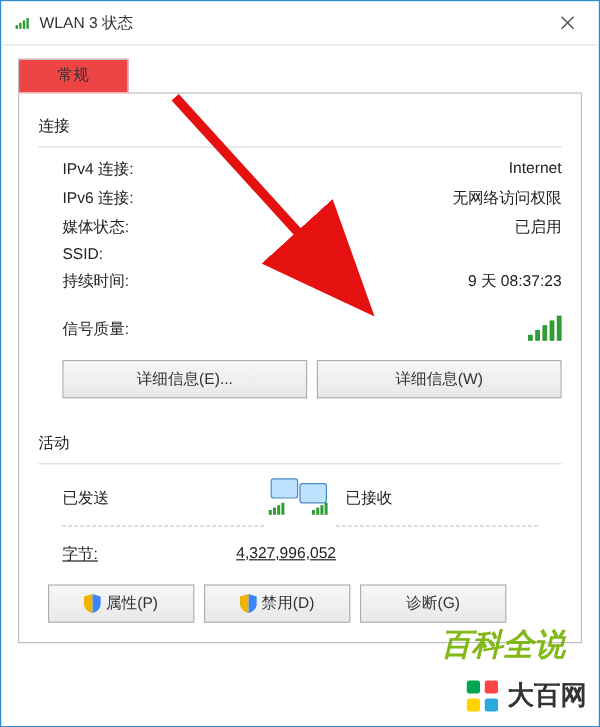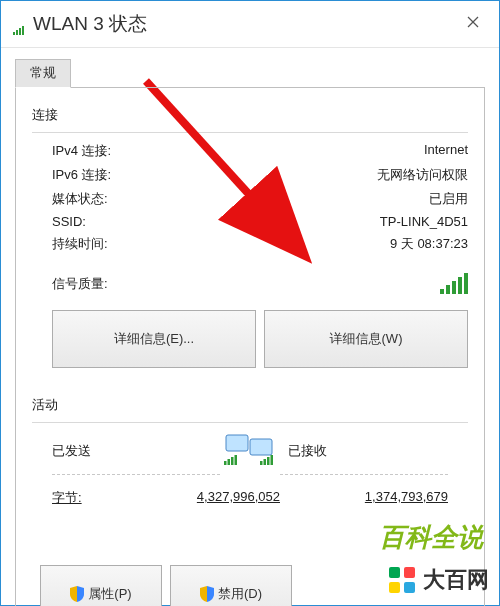--- a/index.html
+++ b/index.html
@@ -17,25 +17,25 @@
     box-sizing: border-box;
     width: 500px;
     height: 606px;
     border: 1px solid #2a8dd4;
     background: #fff;
     position: relative;
   }
 
   .titlebar {
     display: flex;
-    align-items: flex-end;
+    align-items: center;
     height: 36px;
-    padding: 0 6px 10px 10px;
+    padding: 0 6px 0 10px;
     border-bottom: 1px solid #e5e5e5;
-    font-size: 19px;
+    font-size: 13px;
     color: #333;
   }
   .titlebar .wifi-icon {
     width: 14px;
     height: 14px;
     margin-right: 8px;
     position: relative;
     display: inline-block;
   }
   .titlebar .wifi-icon svg { display: block; }
@@ -57,22 +57,22 @@
 
   .tabstrip {
     display: flex;
     align-items: flex-end;
     height: 30px;
     position: relative;
   }
   .tabstrip .tab {
     border: 1px solid #bfbfbf;
     border-bottom: 1px solid #fff;
-    background: #e5e5e5;
-    padding: 4px 14px 5px;
+    background: #ef4444;
+    padding: 4px 32px 5px;
     font-size: 13px;
     color: #333;
     margin-right: 2px;
     position: relative;
     z-index: 2;
   }
   .tabstrip::after {
     content: "";
     position: absolute;
     left: 0; right: 0; bottom: 0;
@@ -134,21 +134,21 @@
     gap: 8px;
     margin-top: 8px;
     padding-left: 20px;
   }
   .btn {
     flex: 1;
     border: 1px solid #adadad;
     background: linear-gradient(#f7f7f7, #e8e8e8);
     font-size: 13px;
     color: #333;
-    padding: 19px 0;
+    padding: 6px 0;
     text-align: center;
     cursor: default;
   }
 
   
   .activity {
     margin-top: 28px;
   }
   .act-cols {
     display: grid;
@@ -184,41 +184,40 @@
   .btn-row.bottom {
     padding-left: 8px;
   }
   .btn-row.bottom .btn {
     flex: 0 0 auto;
     width: 120px;
     display: flex;
     align-items: center;
     justify-content: center;
     gap: 0;
-    margin-top: 42px;
   }
 
   .hr {
     height: 1px;
     background: #d9d9d9;
     margin: 6px 0;
   }
 
   
   .arrow-svg {
     position: absolute;
     left: 135px;
     top: 70px;
     pointer-events: none;
   }
 
   
   .watermark1 {
     position: absolute;
-    right: 16px;
+    right: 28px;
     bottom: 50px;
     font-size: 26px;
     font-weight: bold;
     color: #75b100;
     font-style: italic;
     opacity: .9;
     pointer-events: none;
   }
   .logo-dbk {
     position: absolute;
@@ -301,21 +300,20 @@
       <div class="kv">
         <span class="k">IPv6 连接:</span>
         <span class="v">无网络访问权限</span>
       </div>
       <div class="kv">
         <span class="k">媒体状态:</span>
         <span class="v">已启用</span>
       </div>
       <div class="kv">
         <span class="k">SSID:</span>
-        <span class="v">TP-LINK_4D51</span>
       </div>
       <div class="kv">
         <span class="k">持续时间:</span>
         <span class="v">9 天 08:37:23</span>
       </div>
 
 
       <div class="signal-row">
         <span>信号质量:</span>
         <span class="bars">
@@ -357,38 +355,40 @@
 
         <div class="sep-dashes">
             <span class="d"></span>
             <span style="width:60px"></span>
             <span class="d"></span>
           </div>
 
         <div class="bytes-row">
           <span>字节:</span>
           <span class="col-l">4,327,996,052</span>
-          <span class="col-r">1,374,793,679</span>
         </div>
 
         <div class="btn-row bottom">
           <div class="btn">
             <svg class="icon-shield" viewBox="0 0 14 16">
               <path class="icon-b" d="M7 0 L14 2 V8 C14 12 11 15 7 16 V0 Z"></path>
               <path class="icon-y" d="M7 0 L0 2 V8 C0 12 3 15 7 16 V0 Z"></path>
             </svg>
             <span>属性(P)</span>
           </div>
           <div class="btn">
             <svg class="icon-shield" viewBox="0 0 14 16">
               <path class="icon-b" d="M7 0 L14 2 V8 C14 12 11 15 7 16 V0 Z"></path>
               <path class="icon-y" d="M7 0 L0 2 V8 C0 12 3 15 7 16 V0 Z"></path>
             </svg>
             <span>禁用(D)</span>
           </div>
+          <div class="btn">
+            <span>诊断(G)</span>
+          </div>
         </div>
       </div>
 
     </div>
   </div>
 
   <svg class="arrow-svg" width="200" height="200">
     <defs>
       <marker id="ah" markerWidth="14" markerHeight="14" refX="9" refY="5" orient="auto">
         <path d="M0,0 L12,5 L0,10 Z" fill="#e51111"></path>

